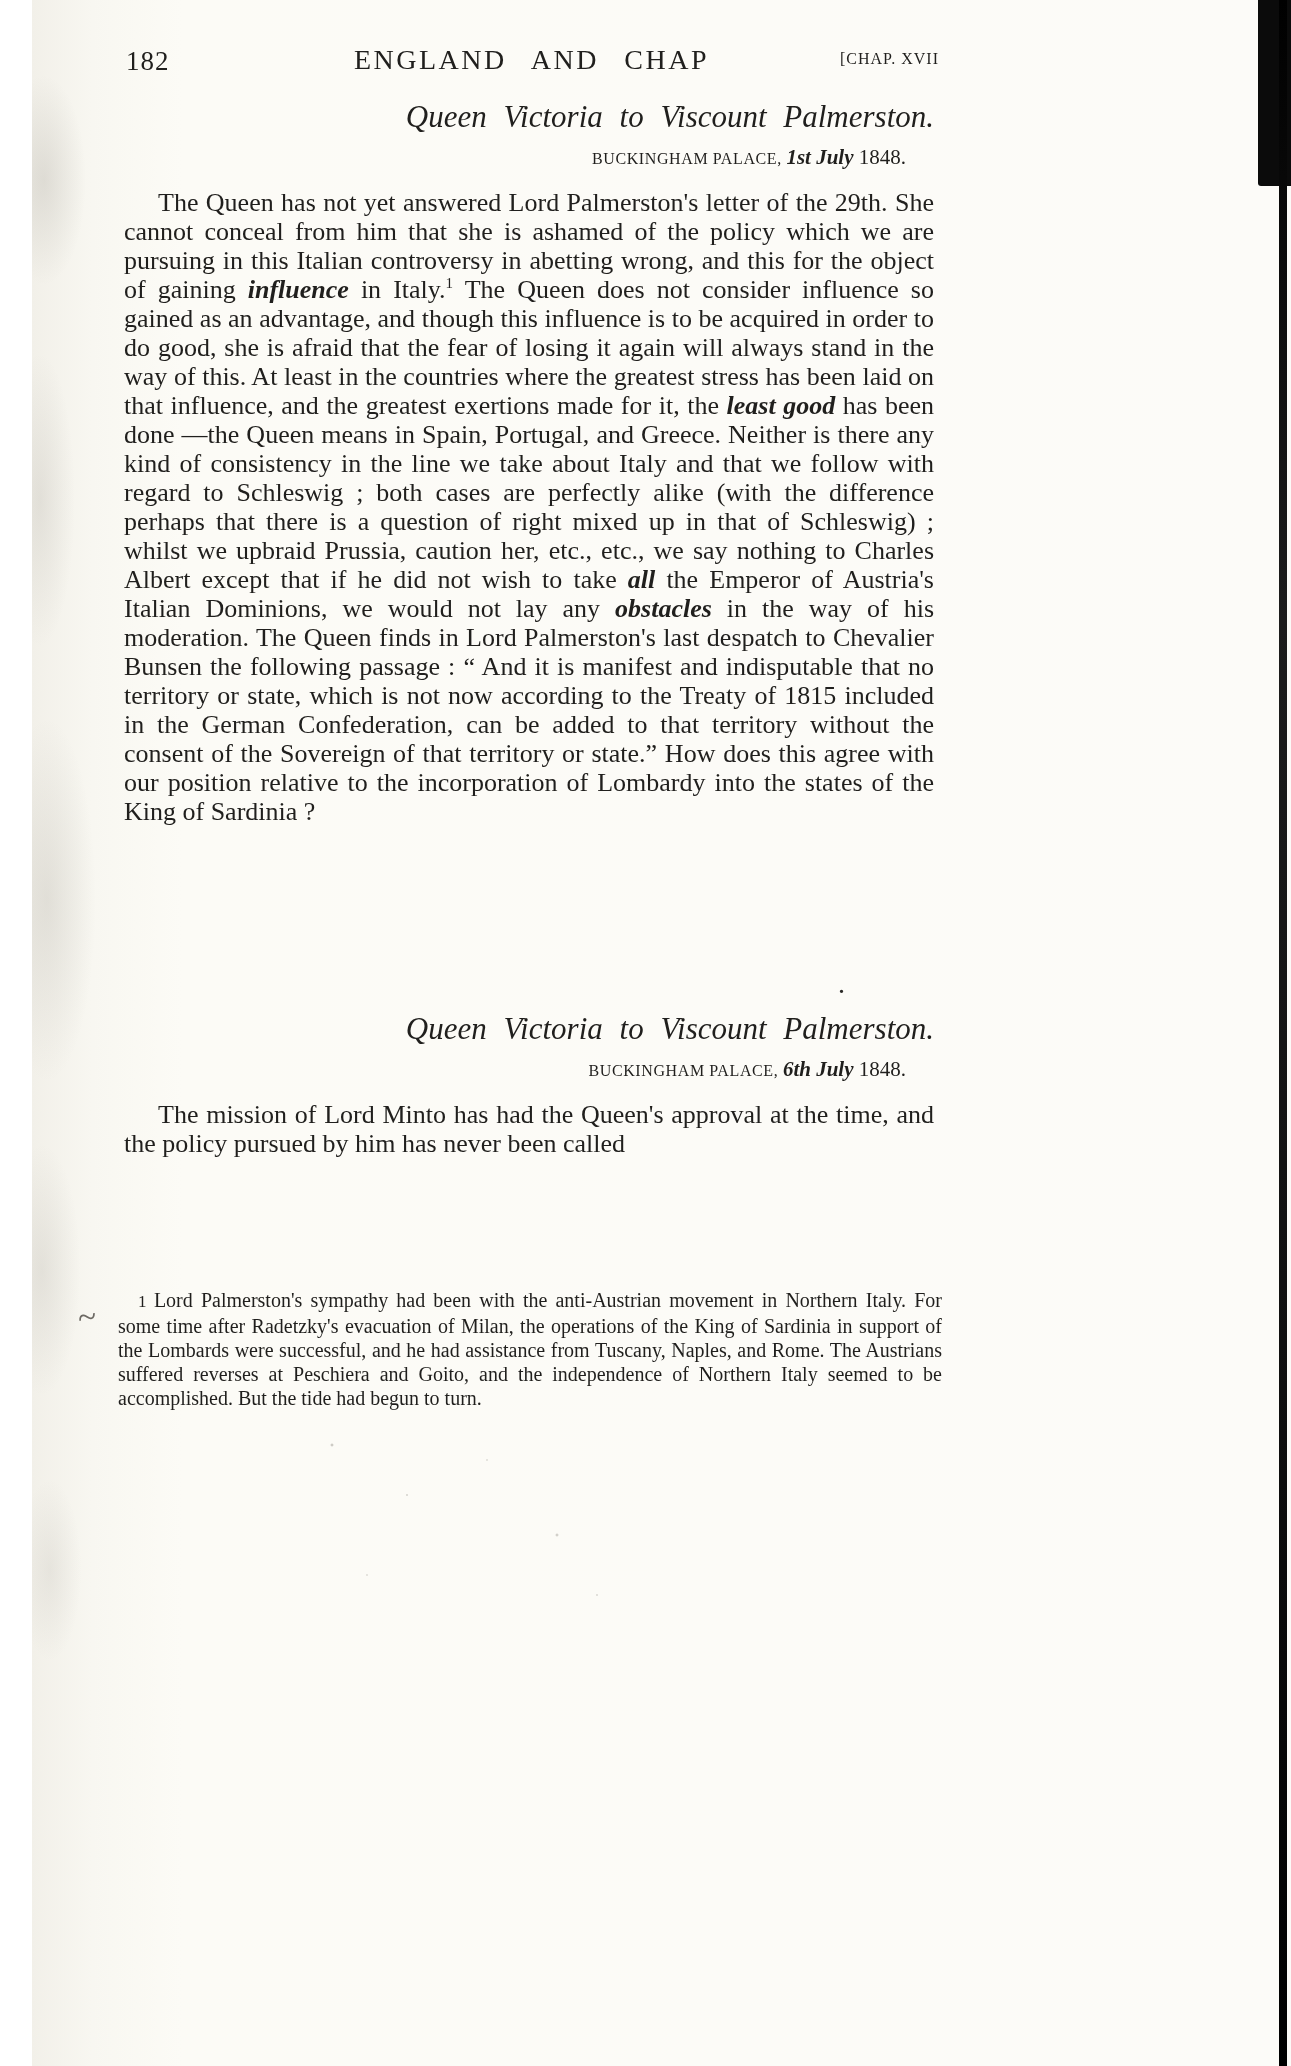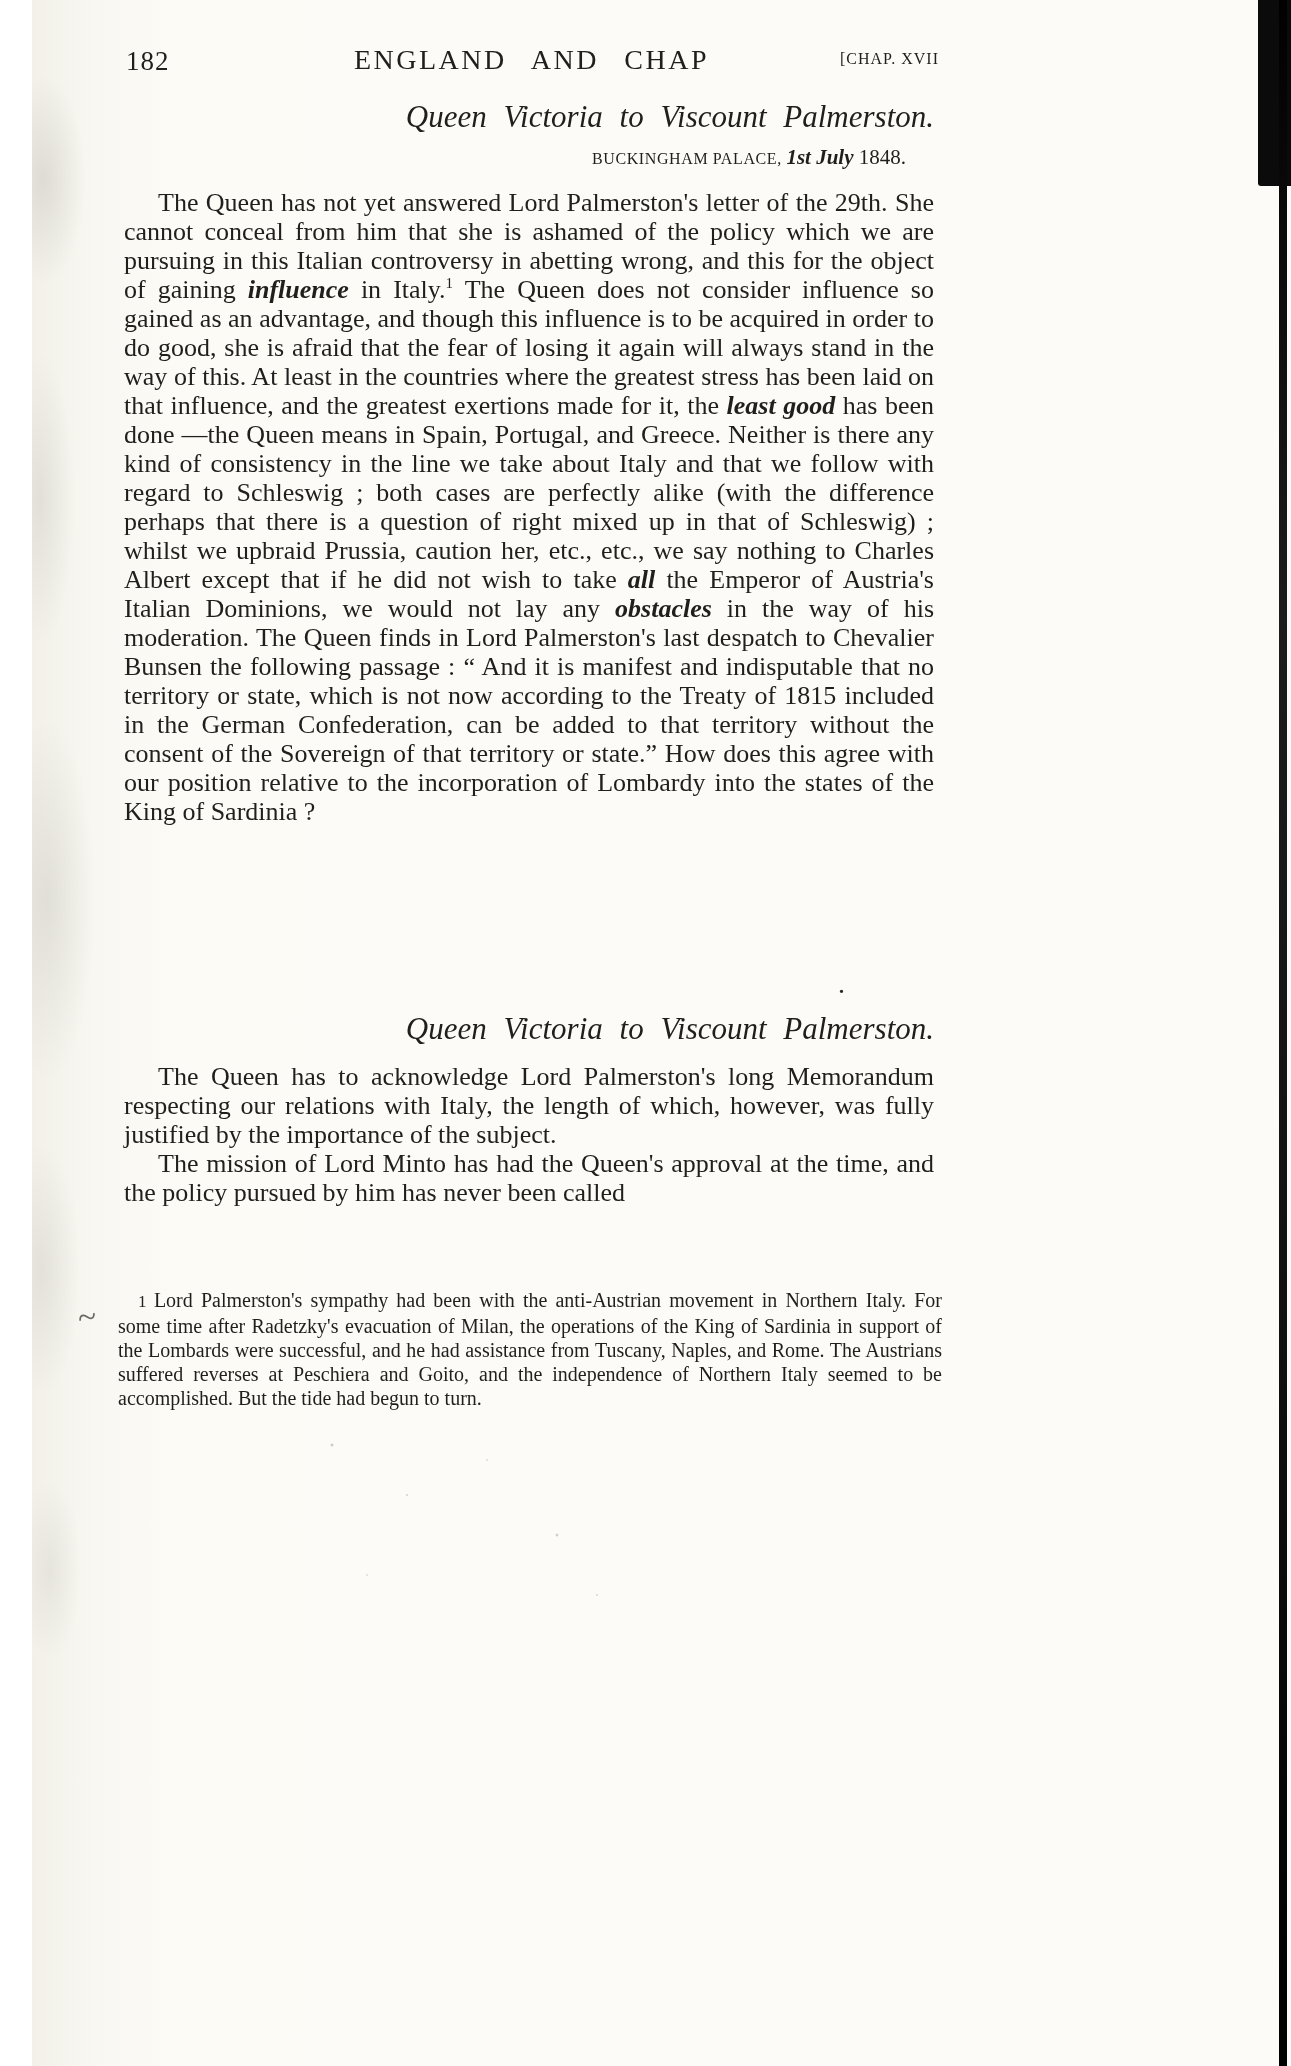--- a/index.html
+++ b/index.html
@@ -108,20 +108,20 @@
   <section class="col letter" style="top:100px;">
     <h2 class="heading">Queen Victoria to Viscount Palmerston.</h2>
     <div class="dateline"><span class="run-sc">BUCKINGHAM PALACE, </span><span class="run-i">1st July </span><span>1848.</span></div>
     <p class="para"><span>The Queen has not yet answered Lord Palmerston's letter of the 29th. She cannot conceal from him that she is ashamed of the policy which we are pursuing in this Italian controversy in abetting wrong, and this for the object of gaining </span><span class="run-i">influence</span><span> in Italy.</span><span class="run-sup">1</span><span> The Queen does not consider influence so gained as an advantage, and though this influence is to be acquired in order to do good, she is afraid that the fear of losing it again will always stand in the way of this. At least in the countries where the greatest stress has been laid on that influence, and the greatest exertions made for it, the </span><span class="run-i">least good</span><span> has been done —the Queen means in Spain, Portugal, and Greece. Neither is there any kind of consistency in the line we take about Italy and that we follow with regard to Schleswig ; both cases are perfectly alike (with the difference perhaps that there is a question of right mixed up in that of Schleswig) ; whilst we upbraid Prussia, caution her, etc., etc., we say nothing to Charles Albert except that if he did not wish to take </span><span class="run-i">all</span><span> the Emperor of Austria's Italian Dominions, we would not lay any </span><span class="run-i">obstacles</span><span> in the way of his moderation. The Queen finds in Lord Palmerston's last despatch to Chevalier Bunsen the following passage : “ And it is manifest and indisputable that no territory or state, which is not now according to the Treaty of 1815 included in the German Confederation, can be added to that territory without the consent of the Sovereign of that territory or state.” How does this agree with our position relative to the incorporation of Lombardy into the states of the King of Sardinia ?</span></p>
   </section>
 
   <span class="artifact-dot">.</span>
 
   <section class="col letter" style="top:1012px;">
     <h2 class="heading">Queen Victoria to Viscount Palmerston.</h2>
-    <p class="para"><span>The Queen has to acknowledge Lord Palmerston's long Memorandum respecting our relations with Italy, the length of which, however, was fully justified by the importance of the subject.</span></p>
+    <div class="dateline"><span class="run-sc">BUCKINGHAM PALACE, </span><span class="run-i">6th July </span><span>1848.</span></div>
     <p class="para"><span>The mission of Lord Minto has had the Queen's approval at the time, and the policy pursued by him has never been called</span></p>
   </section>
 
   <span class="margin-mark">~</span>
 
   <div class="col footnote" style="top:1288px;"><span class="run-fnm">1 </span><span>Lord Palmerston's sympathy had been with the anti-Austrian movement in Northern Italy. For some time after Radetzky's evacuation of Milan, the operations of the King of Sardinia in support of the Lombards were successful, and he had assistance from Tuscany, Naples, and Rome. The Austrians suffered reverses at Peschiera and Goito, and the independence of Northern Italy seemed to be accomplished. But the tide had begun to turn.</span></div>
 </div>
 
 </body></html>

